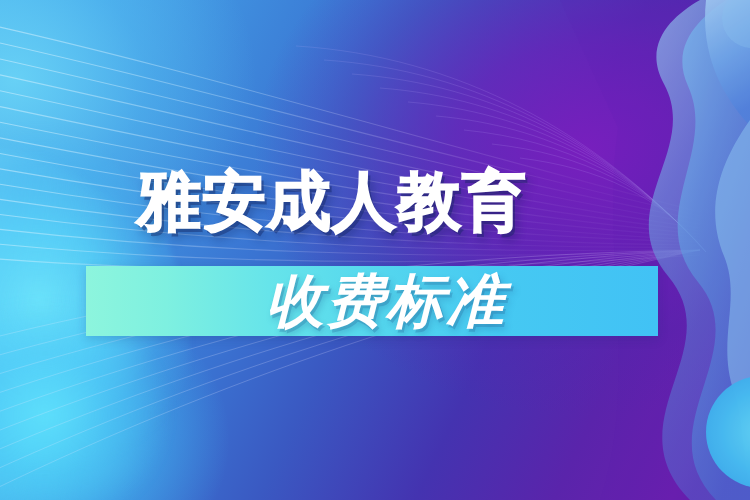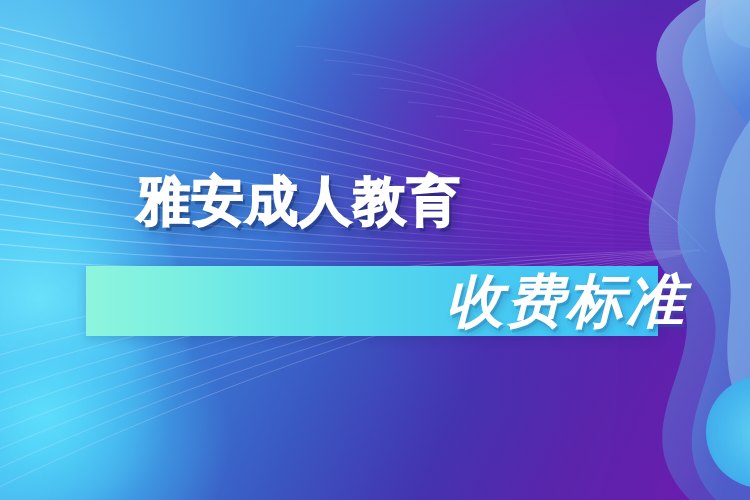--- a/index.html
+++ b/index.html
@@ -92,21 +92,21 @@
   .rays svg{display:block;width:750px;height:500px;}
 
   
   .ribbons{position:absolute; inset:0;}
   .ribbons svg{display:block;width:750px;height:500px;}
 
   
   .headline{
     position:absolute;
     left:137px; top:158px;
-    font-size:53px;
+    font-size:64px;
     line-height:86px;
     font-weight:700;
     color:#ffffff;
     letter-spacing:1px;
     white-space:nowrap;
     text-shadow:
       3px 4px 0 rgba(18,34,96,.40),
       5px 7px 10px rgba(12,24,78,.32);
     -webkit-text-stroke:1.5px #ffffff;
   }
@@ -132,21 +132,20 @@
     font-size:58px;
     line-height:64px;
     font-weight:700;
     font-style:italic;
     color:#ffffff;
     letter-spacing:2px;
     white-space:nowrap;
     text-shadow:
       2px 3px 0 rgba(40,110,160,.30),
       3px 5px 7px rgba(20,80,140,.28);
-    text-align: right;
   }
 </style>
 </head>
 <body>
 
 <div id="banner">
 
   <div class="bg-base"></div>
   <div class="bg-purple-bloom"></div>
   <div class="bg-cyan-bloom-tl"></div>

